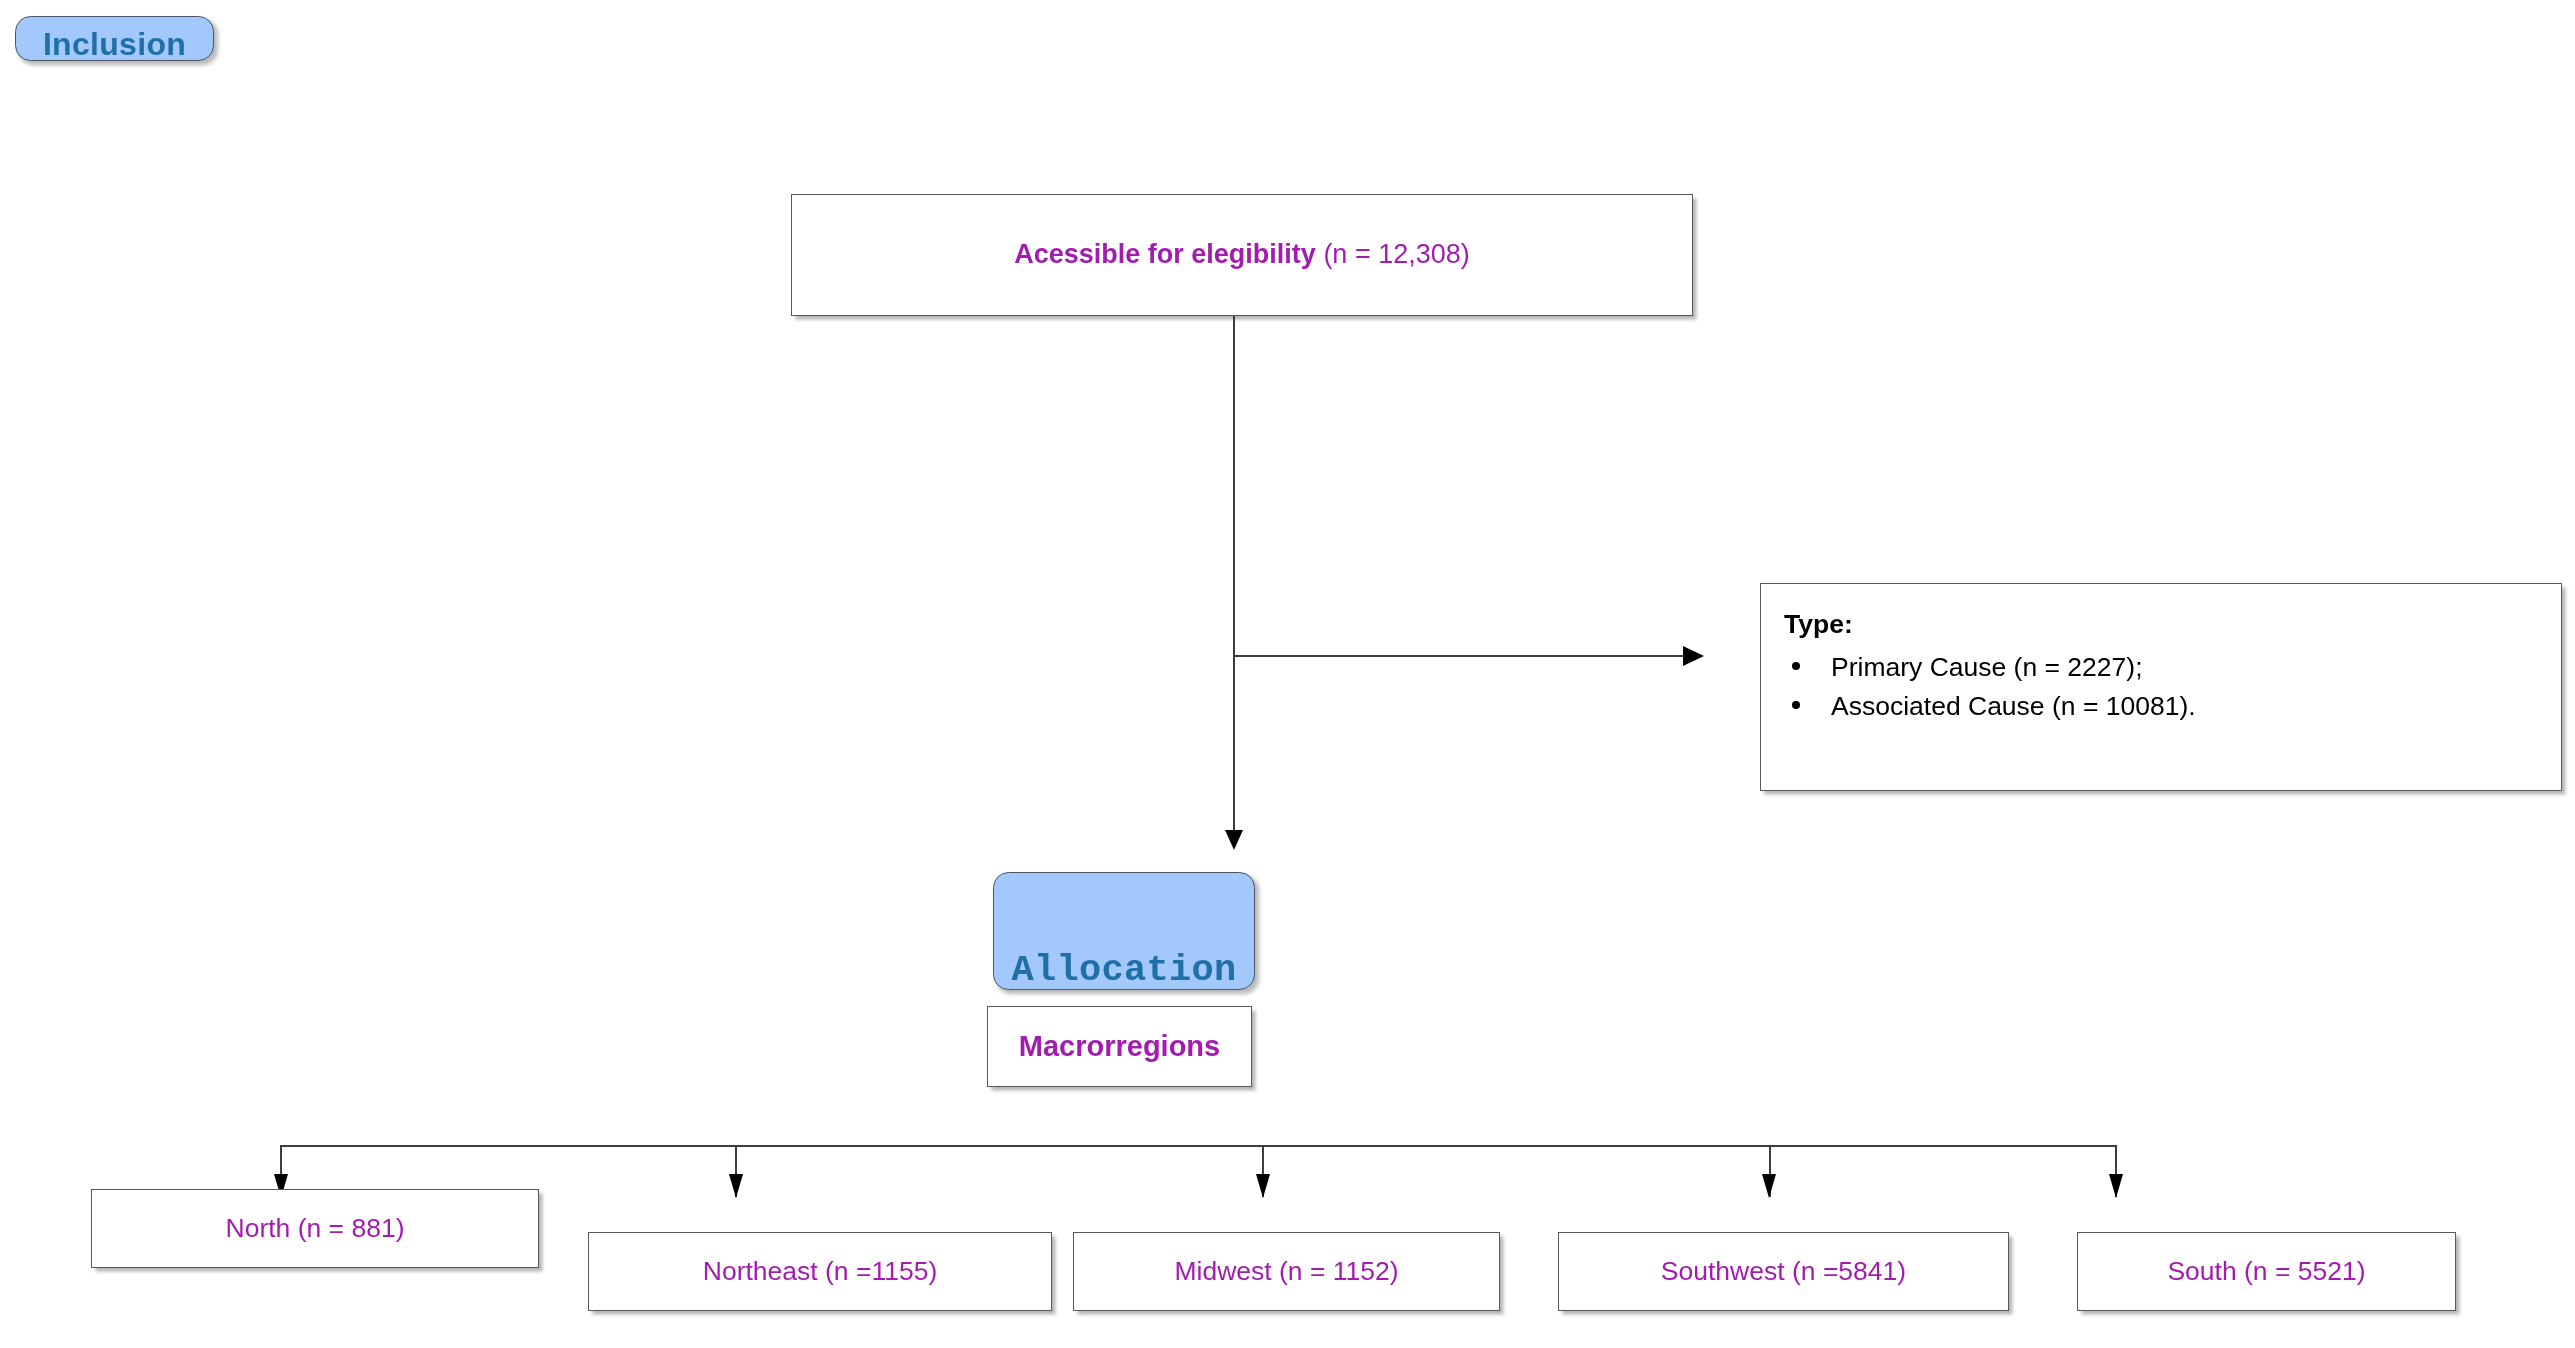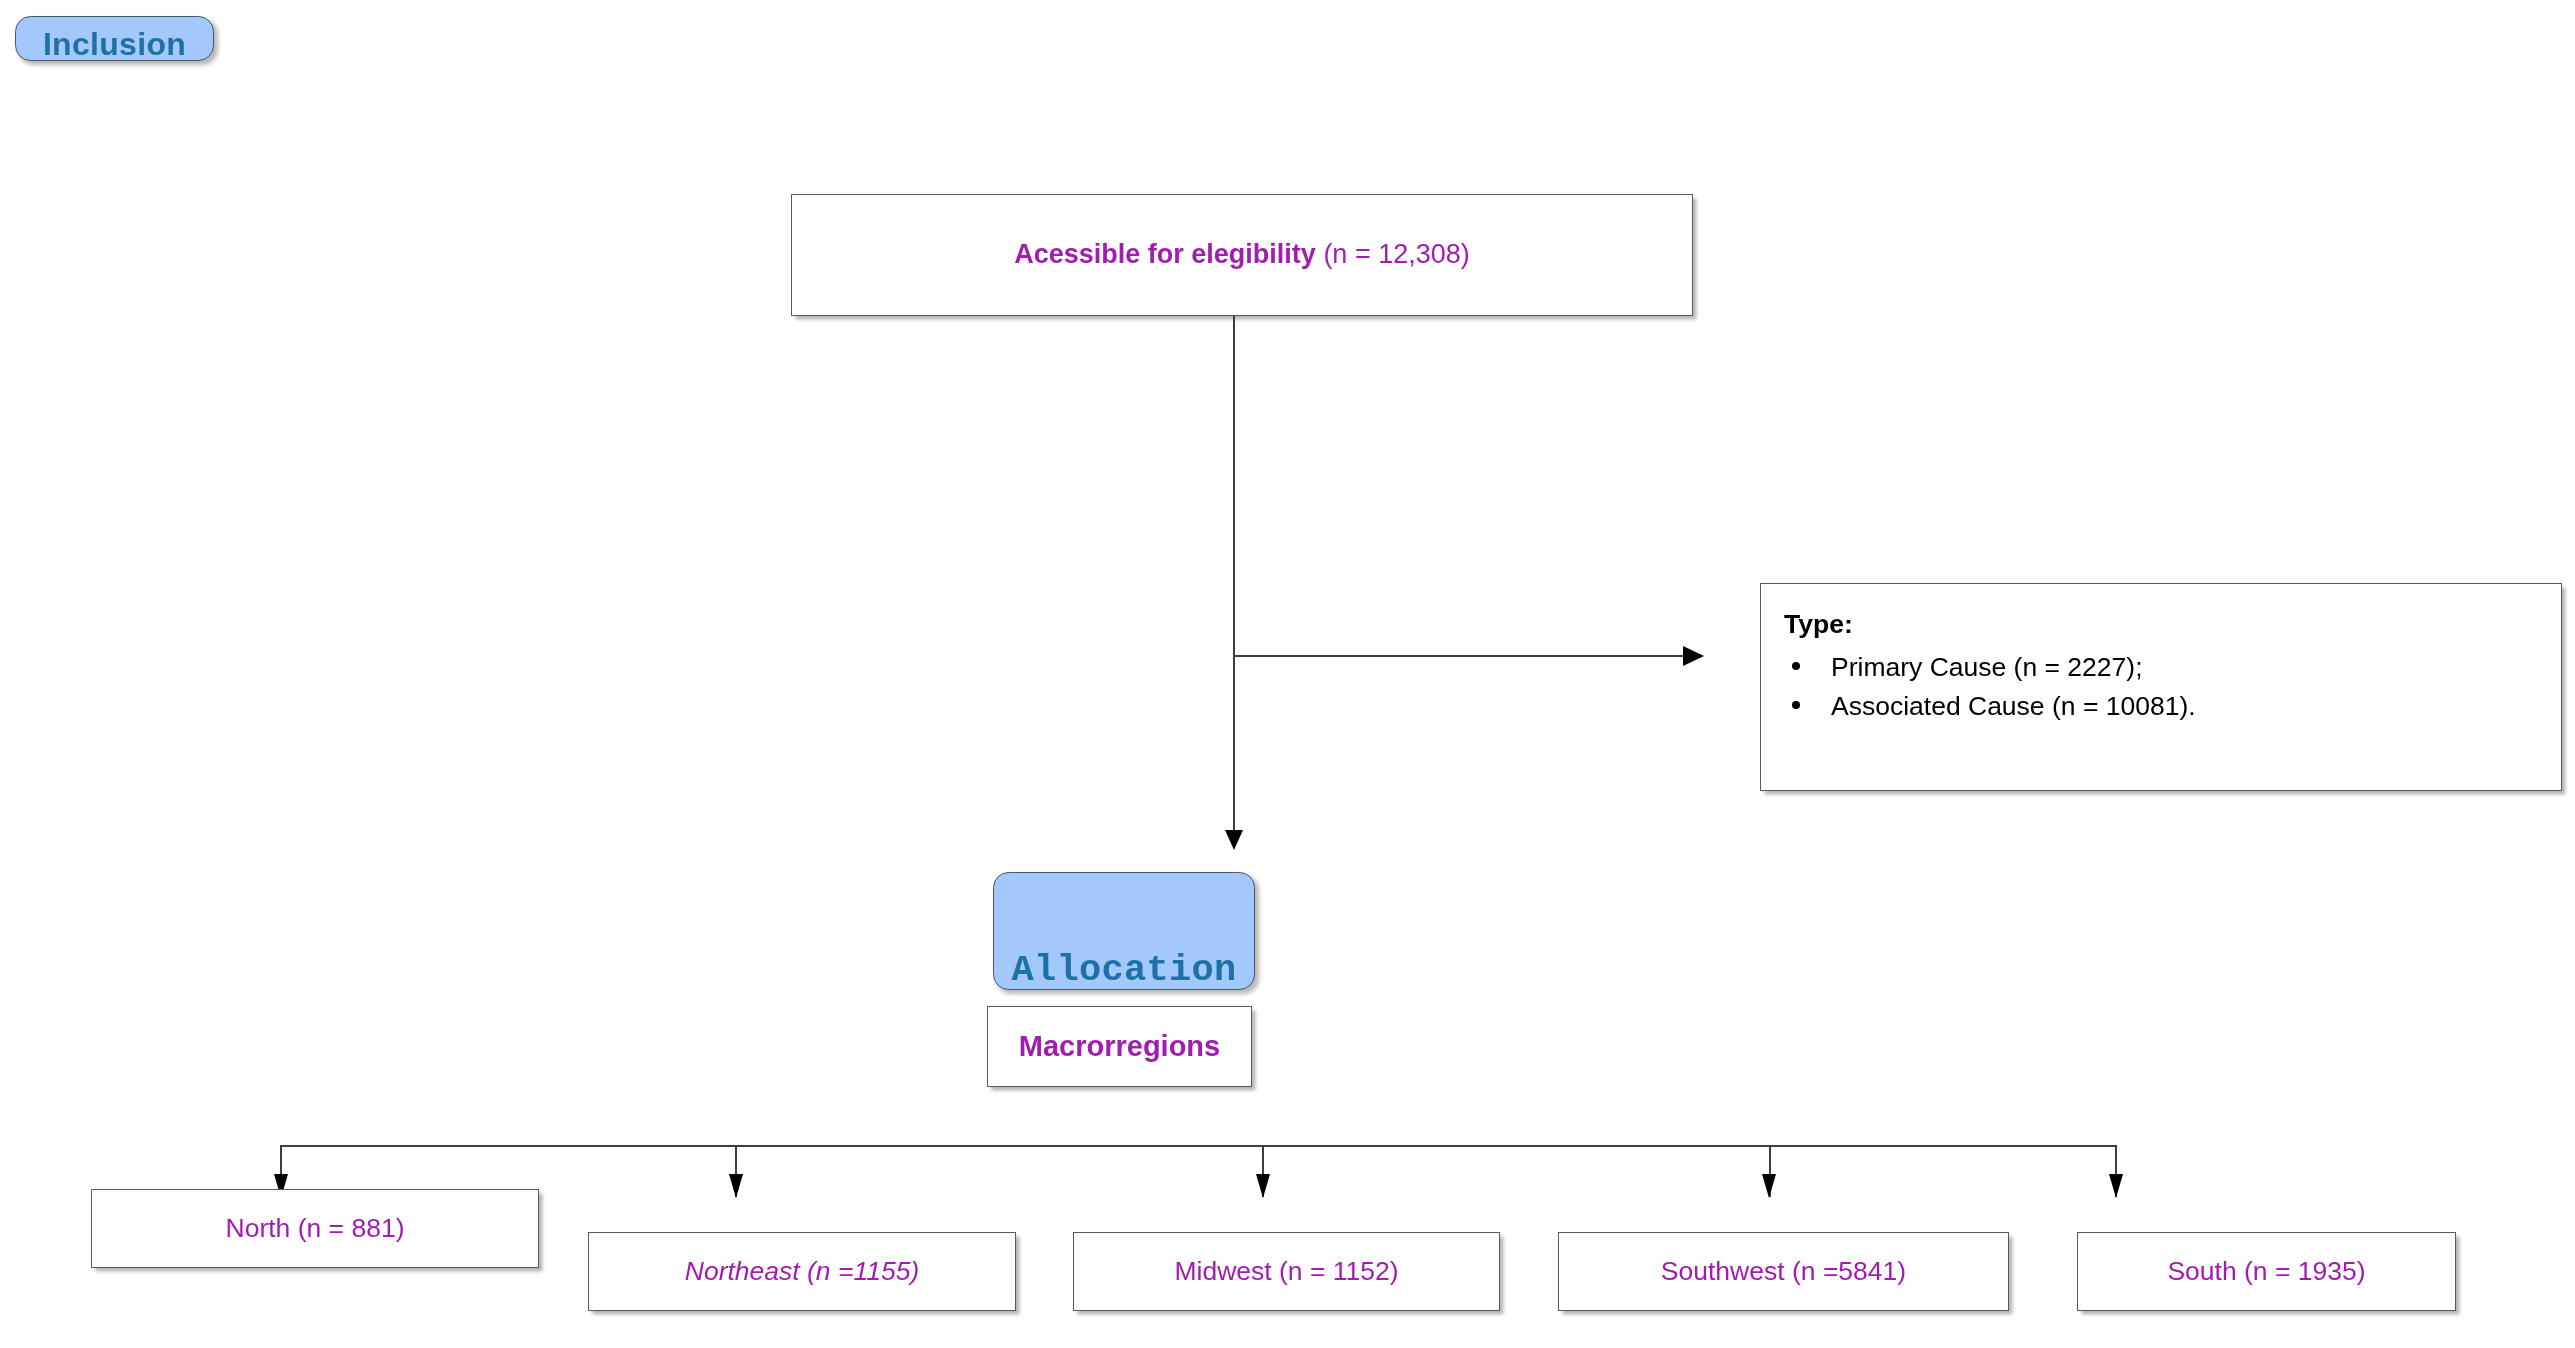--- a/index.html
+++ b/index.html
@@ -187,30 +187,30 @@
   <div class="vline" style="left:1769px; top:1145px; height:52px;"></div>
   <div class="arrow-down small" style="left:1762px; top:1174px;"></div>
 
   <div class="vline" style="left:2115px; top:1145px; height:52px;"></div>
   <div class="arrow-down small" style="left:2109px; top:1174px;"></div>
 
   <div class="node-box" style="left:91px; top:1189px; width:448px; height:79px;">
     <span class="node-text" style="font-size:26.5px;">North (n = 881)</span>
   </div>
 
-  <div class="node-box" style="left:588px; top:1232px; width:428px; height:79px;font-style:italic;">
+  <div class="node-box" style="left:588px; top:1232px; width:464px; height:79px;">
     <span class="node-text" style="font-size:26.5px;">Northeast (n =1155)</span>
   </div>
 
   <div class="node-box" style="left:1073px; top:1232px; width:427px; height:79px;">
     <span class="node-text" style="font-size:26.5px;">Midwest (n = 1152)</span>
   </div>
 
   <div class="node-box" style="left:1558px; top:1232px; width:451px; height:79px;">
     <span class="node-text" style="font-size:26.5px;">Southwest (n =5841)</span>
   </div>
 
   <div class="node-box" style="left:2077px; top:1232px; width:379px; height:79px;">
-    <span class="node-text" style="font-size:26.5px;">South (n = 1935)</span>
+    <span class="node-text" style="font-size:26.5px;">South (n = 5521)</span>
   </div>
 
 </div>
 
 
 </body></html>

